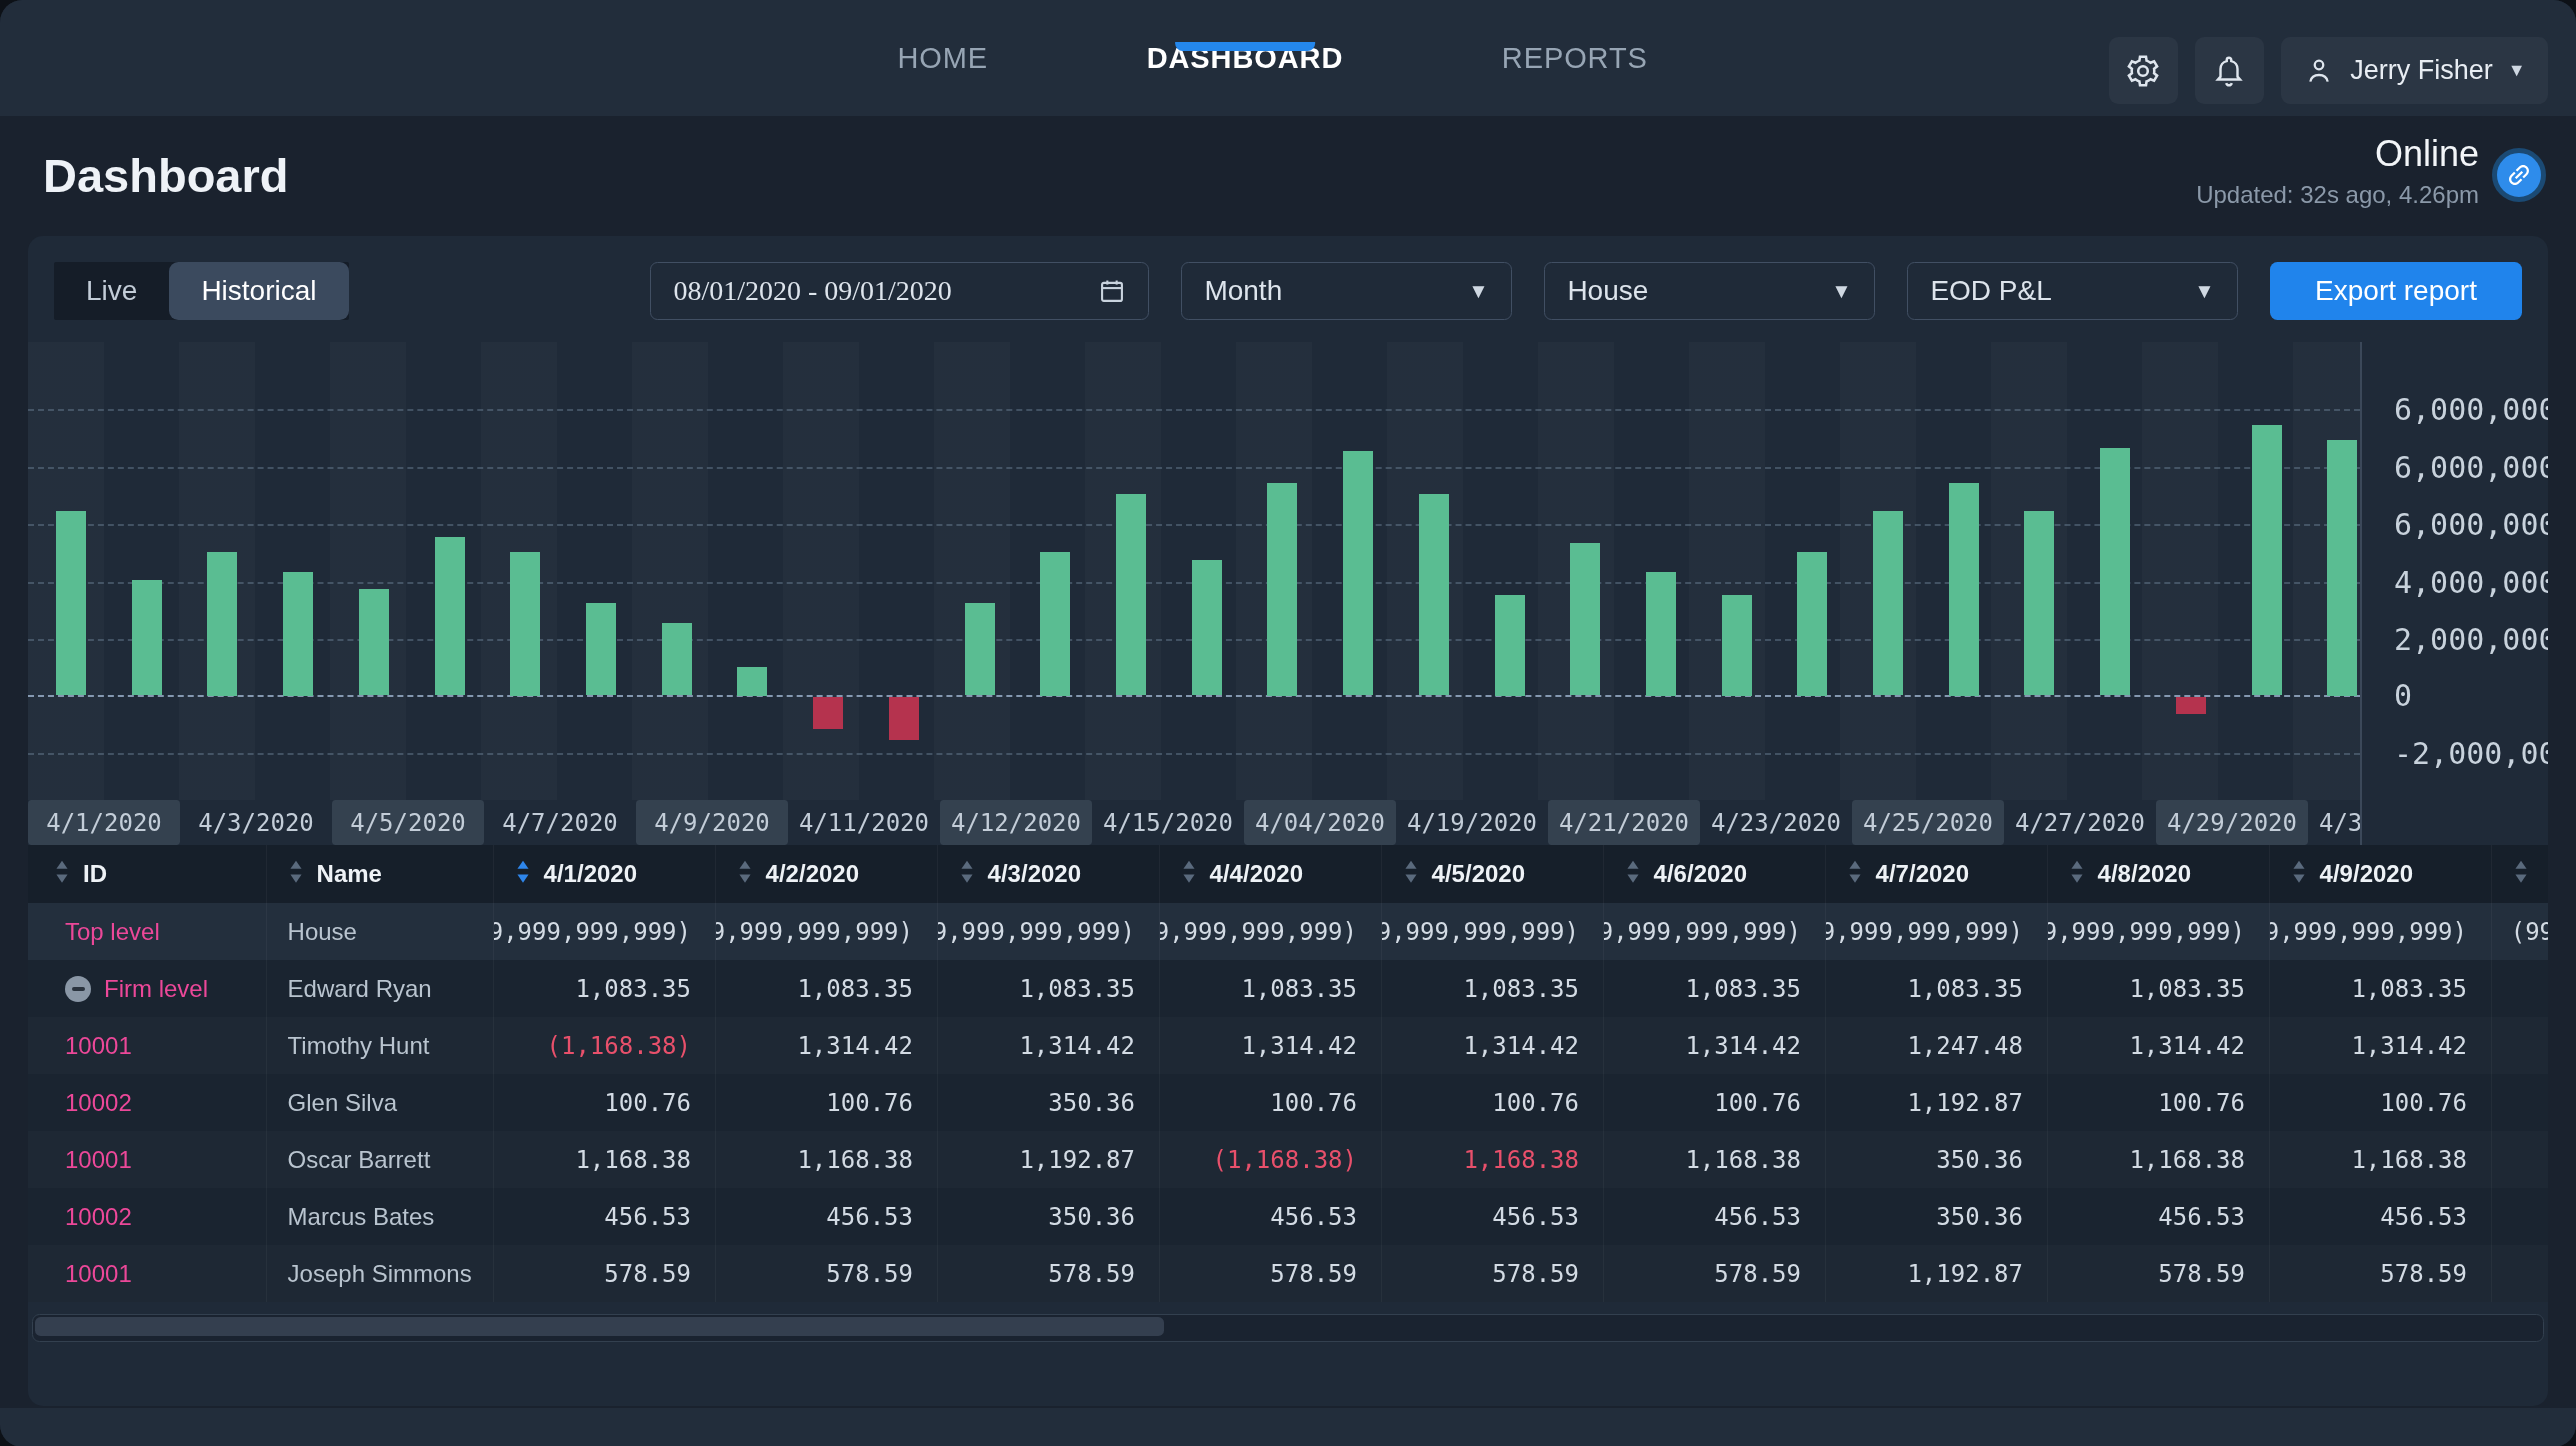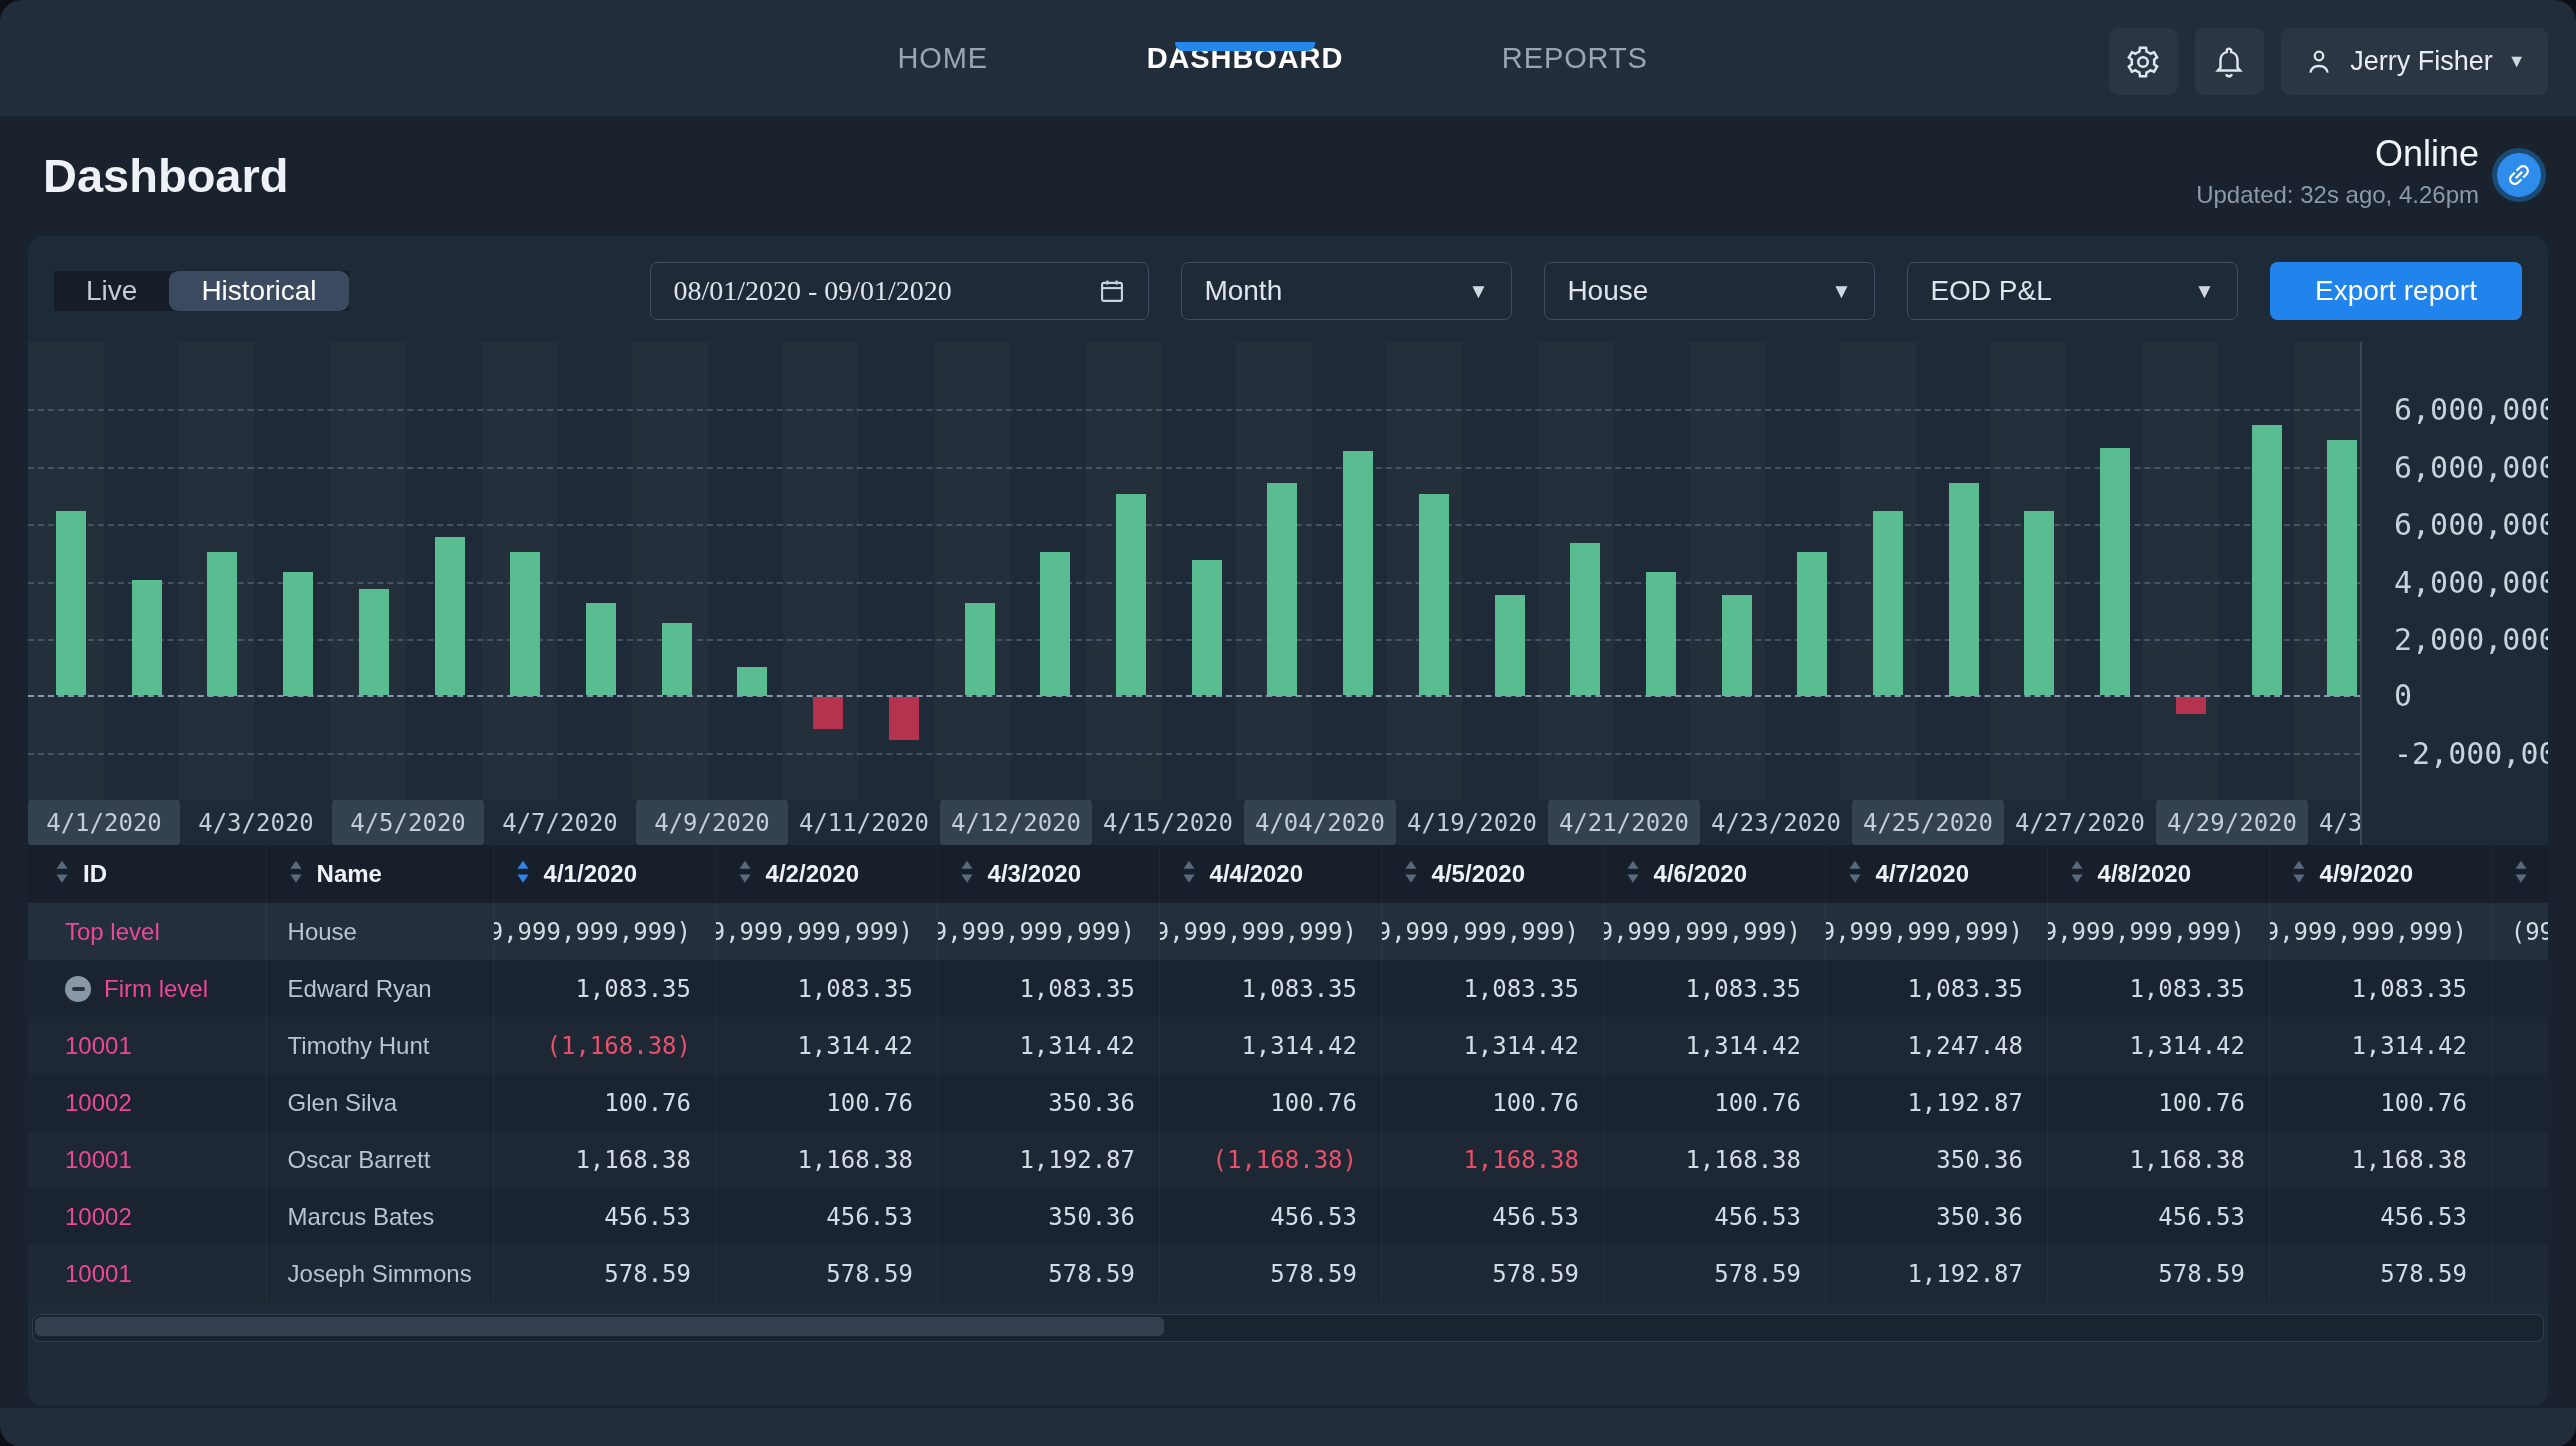--- a/index.html
+++ b/index.html
@@ -8,38 +8,38 @@
     position:relative;width:2576px;height:1447px;
     background:#1a222e;border-radius:22.4px;overflow:hidden;
     font-family:"Liberation Sans", sans-serif;color:#e8edf3;
   }
   
   .nav{position:relative;height:116px;background:#222d3b;display:flex;align-items:center;}
   .nav-tabs{position:absolute;left:50%;top:0;transform:translateX(-52%);height:100%;display:flex;align-items:center;gap:140px;}
   .nav-tab{font-size:29px;letter-spacing:0.9px;color:#97a5b4;cursor:pointer;position:relative;padding:0 9.3px;}
   .nav-tab.active{color:#ffffff;font-weight:bold;}
   .tab-indicator{position:absolute;top:0;left:50%;transform:translateX(-50%);width:140px;height:9.3px;background:#2487ec;border-radius:0 0 7.5px 7.5px;}
-  .nav-right{position:absolute;right:28px;top:28px;display:flex;gap:17px;align-items:flex-start;}
+  .nav-right{position:absolute;right:28px;top:37px;display:flex;gap:17px;align-items:flex-start;}
   .icon-btn{width:69px;height:67px;background:#2b3644;border-radius:9.3px;display:flex;align-items:center;justify-content:center;cursor:pointer;}
   .user-btn{height:67px;background:#2b3644;border-radius:9.3px;display:flex;align-items:center;gap:15px;padding:0 22.4px;cursor:pointer;}
   .user-btn .uname{font-size:27px;color:#e8edf3;}
   .caret{font-size:18px;color:#cfd8e2;}
   svg.ic{display:block;}
   
   .page-head{position:relative;height:120px;}
   .page-title{position:absolute;left:43px;top:32px;font-size:47px;font-weight:bold;color:#eef2f7;}
   .status-wrap{position:absolute;right:97px;top:17px;text-align:right;}
   .status-online{font-size:36px;color:#f2f5f8;}
   .status-updated{font-size:24px;color:#8b99a9;margin-top:5.6px;}
   .link-circle{position:absolute;right:30px;top:32px;width:54px;height:54px;border-radius:50%;background:#2e8ceb;border:5.6px solid #1b4a74;display:flex;align-items:center;justify-content:center;cursor:pointer;}
   
   .panel{position:absolute;left:28px;top:236px;width:2520px;height:1170px;background:#1f2a38;border-radius:15px;overflow:hidden;}
   
   .toolbar{display:flex;align-items:center;padding:26px 26px 22.4px 26px;gap:32px;}
-  .toggle{display:flex;background:#151d28;border-radius:2px;overflow:hidden;height:40px;flex:0 0 auto;}
+  .toggle{display:flex;background:#151d28;border-radius:2px;overflow:hidden;height:58px;flex:0 0 auto;}
   .toggle .seg{display:flex;align-items:center;justify-content:center;font-size:28px;padding:0 32px;color:#c3cdd8;cursor:pointer;}
   .toggle .seg.sel{background:#3b4a5e;color:#ffffff;border-radius:9.3px;}
   .tb-spacer{flex:1;}
   .field{height:58px;border:1.9px solid #414f63;border-radius:7.5px;display:flex;align-items:center;padding:0 22.4px;font-size:28px;color:#dde4ec;cursor:pointer;flex:0 0 auto;}
   .date-field{width:499px;justify-content:space-between;font-family:Liberation Serif, serif;}
   .select-field{width:331px;justify-content:space-between;}
   .select-field .caret{font-size:20.6px;}
   .export-btn{width:252px;height:58px;background:#2084ec;border:none;border-radius:7.5px;color:#ffffff;font-size:28px;font-family:"Liberation Sans",sans-serif;cursor:pointer;flex:0 0 auto;}
   
   .chart{position:relative;height:503px;}

